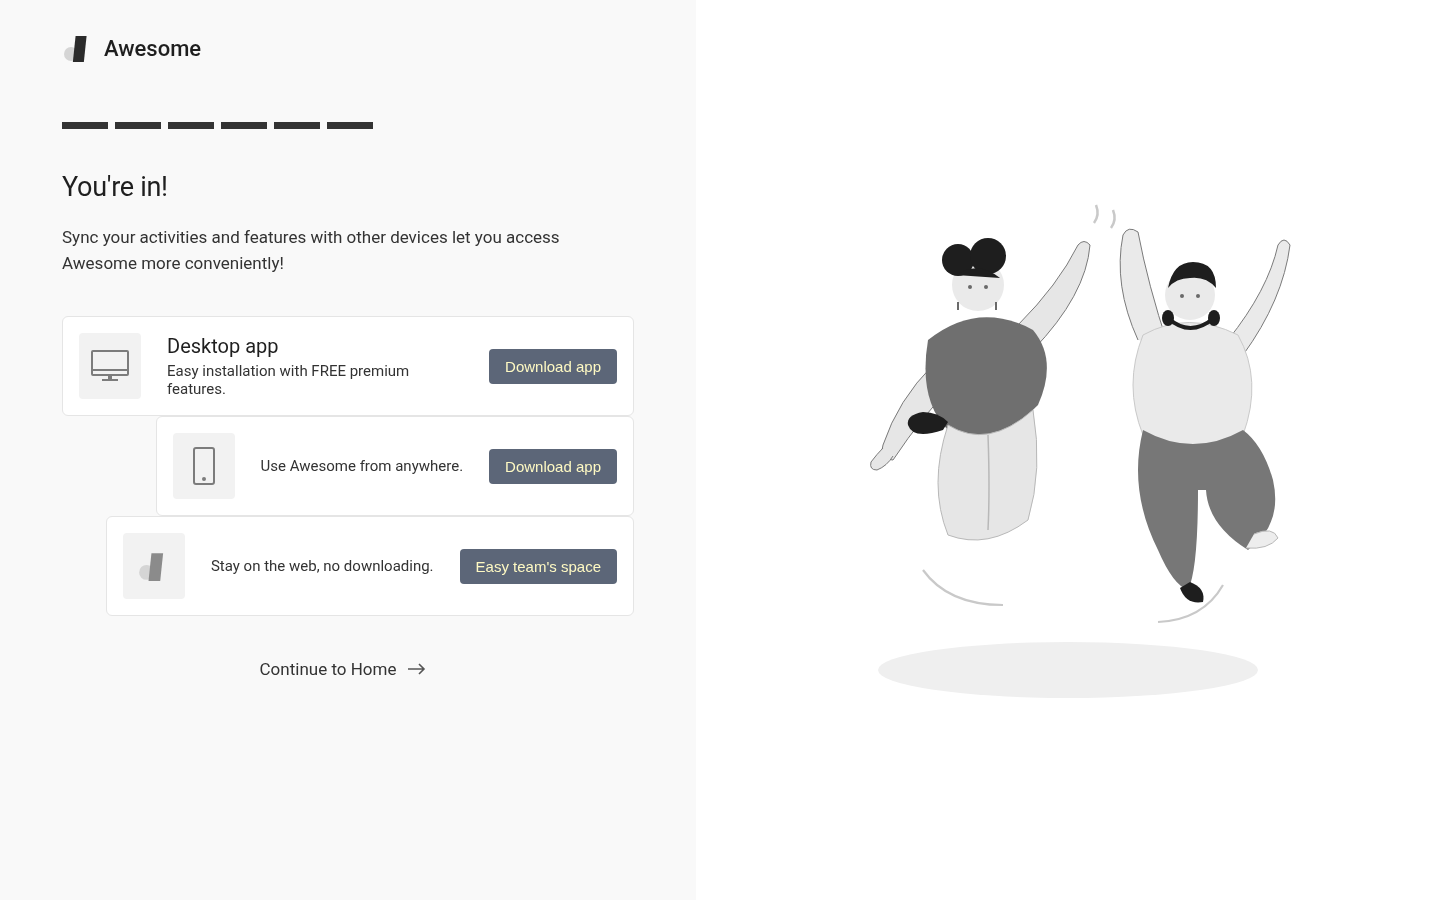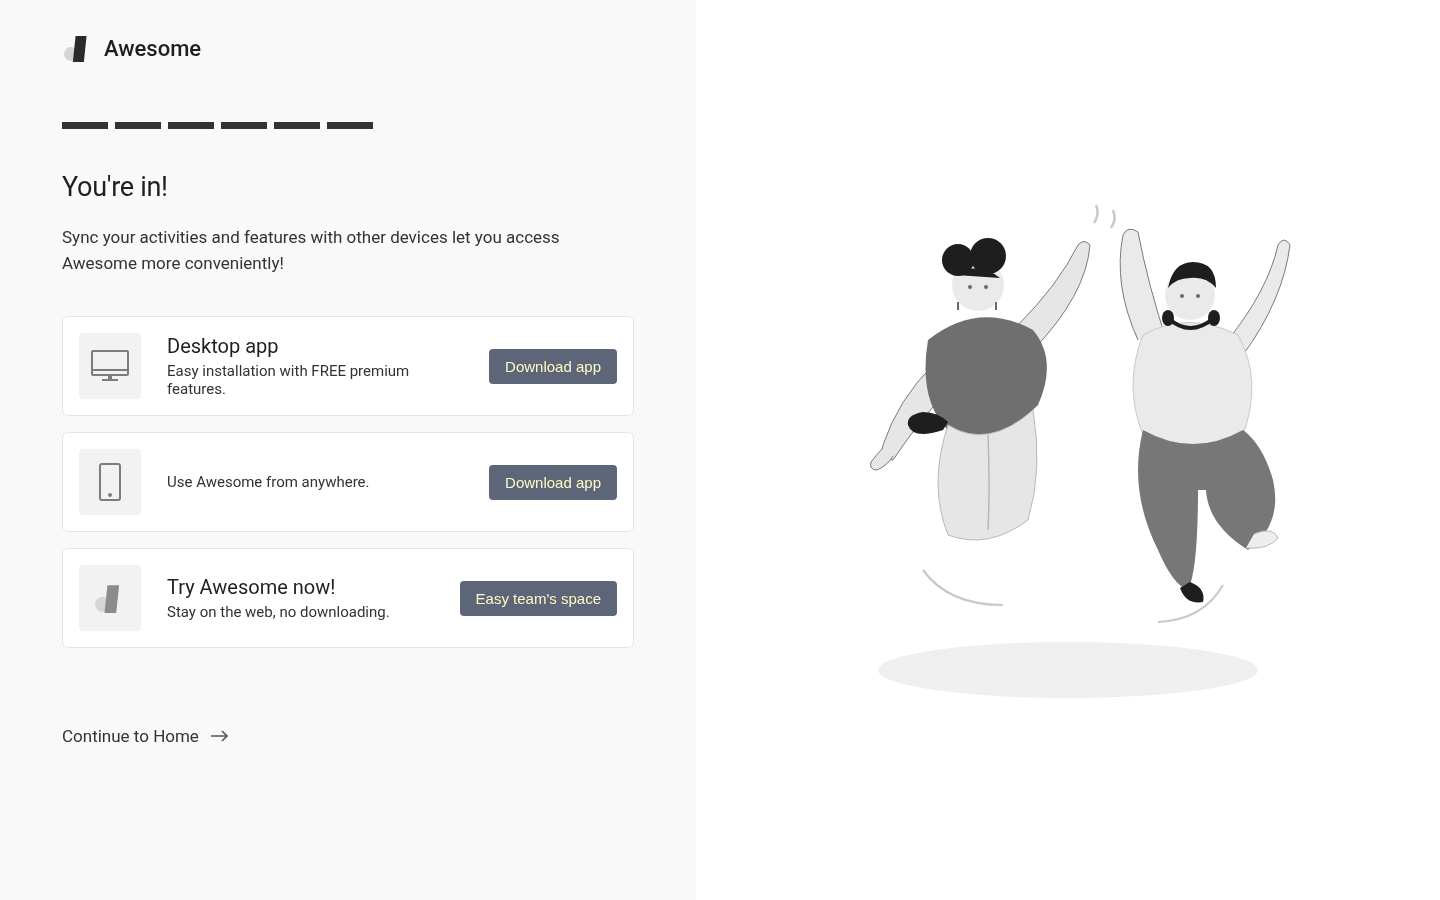--- a/index.html
+++ b/index.html
@@ -66,21 +66,21 @@
 .subtext {
   font-size: 17px;
   color: #333;
   line-height: 1.5;
   margin-bottom: 40px;
   max-width: 560px;
 }
 .cards {
   display: flex;
   flex-direction: column;
-  gap: 16px;
+  align-items: flex-end;
 }
 .card {
   background: #fff;
   border: 1px solid #e5e5e5;
   border-radius: 6px;
   padding: 16px;
   display: flex;
   align-items: center;
   gap: 26px;
 }
@@ -112,24 +112,24 @@
   color: #fef9c3;
   border: none;
   border-radius: 4px;
   padding: 9px 16px;
   font-size: 15px;
   cursor: pointer;
   white-space: nowrap;
 }
 .continue-row {
   display: flex;
-  justify-content: flex-start;
+  justify-content: center;
   align-items: center;
   gap: 12px;
-  margin-top: 78px;
+  margin-top: 43px;
   margin-right: 10px;
   cursor: pointer;
 }
 .continue-row span {
   font-size: 17px;
   color: #333;
 }
 .arrow-icon {
   width: 18px;
   height: 12px;
@@ -200,21 +200,20 @@
     </div>
 
     <div class="card">
       <div class="thumb">
         <svg viewBox="0 0 32 32" width="34" height="34">
           <circle cx="9" cy="22" r="7" fill="#d5d5d5"></circle>
           <path d="M14 4 h11 v26 h-11 z" fill="#8b8b8b" transform="skewX(-6)"></path>
         </svg>
       </div>
       <div class="card-body">
-        <div class="card-title">Try Awesome now!</div>
         <div class="card-desc">Stay on the web, no downloading.</div>
       </div>
       <button class="card-btn">Easy team's space</button>
     </div>
 
   </div>
 
   <div class="continue-row">
     <span>Continue to Home</span>
     <svg class="arrow-icon" viewBox="0 0 18 12">

